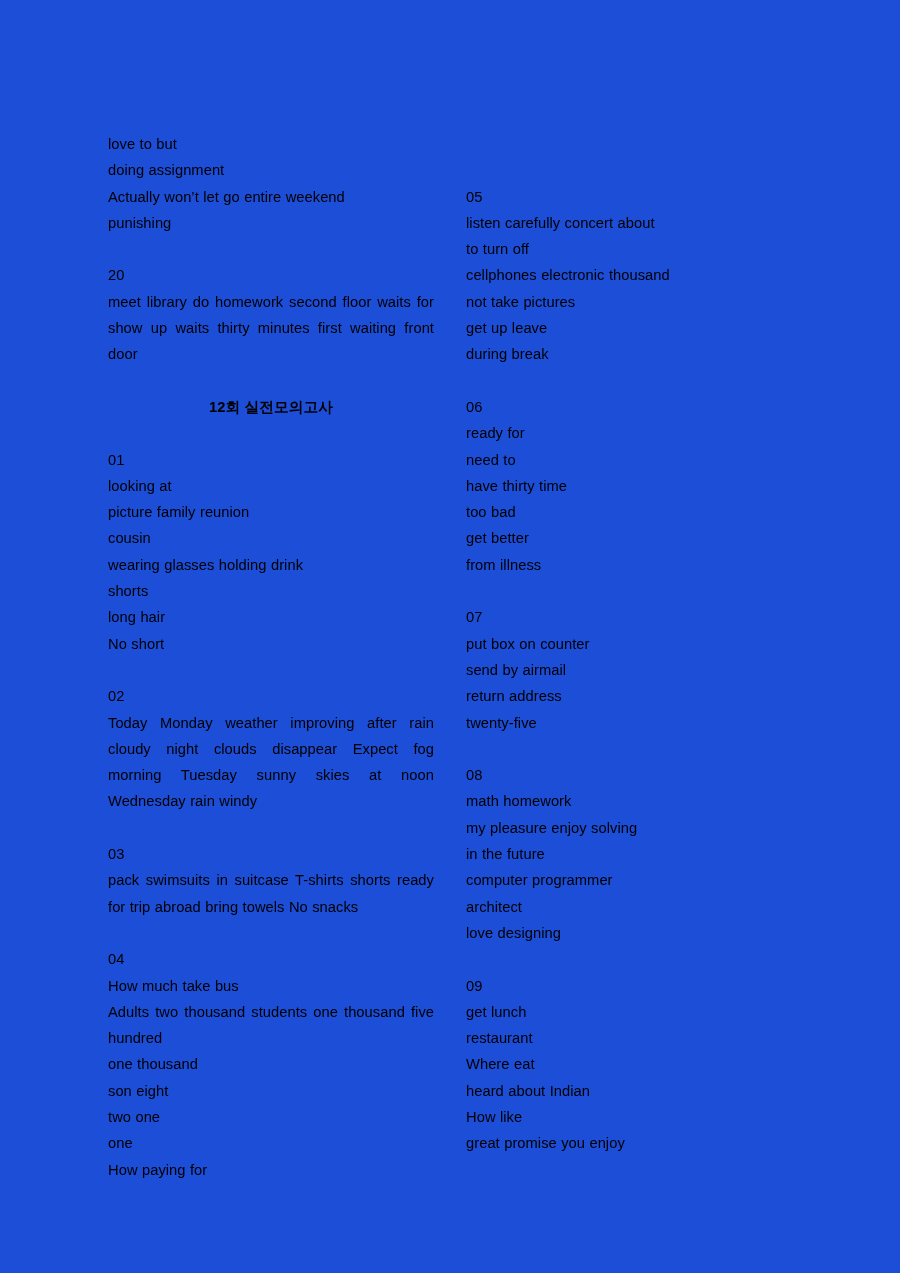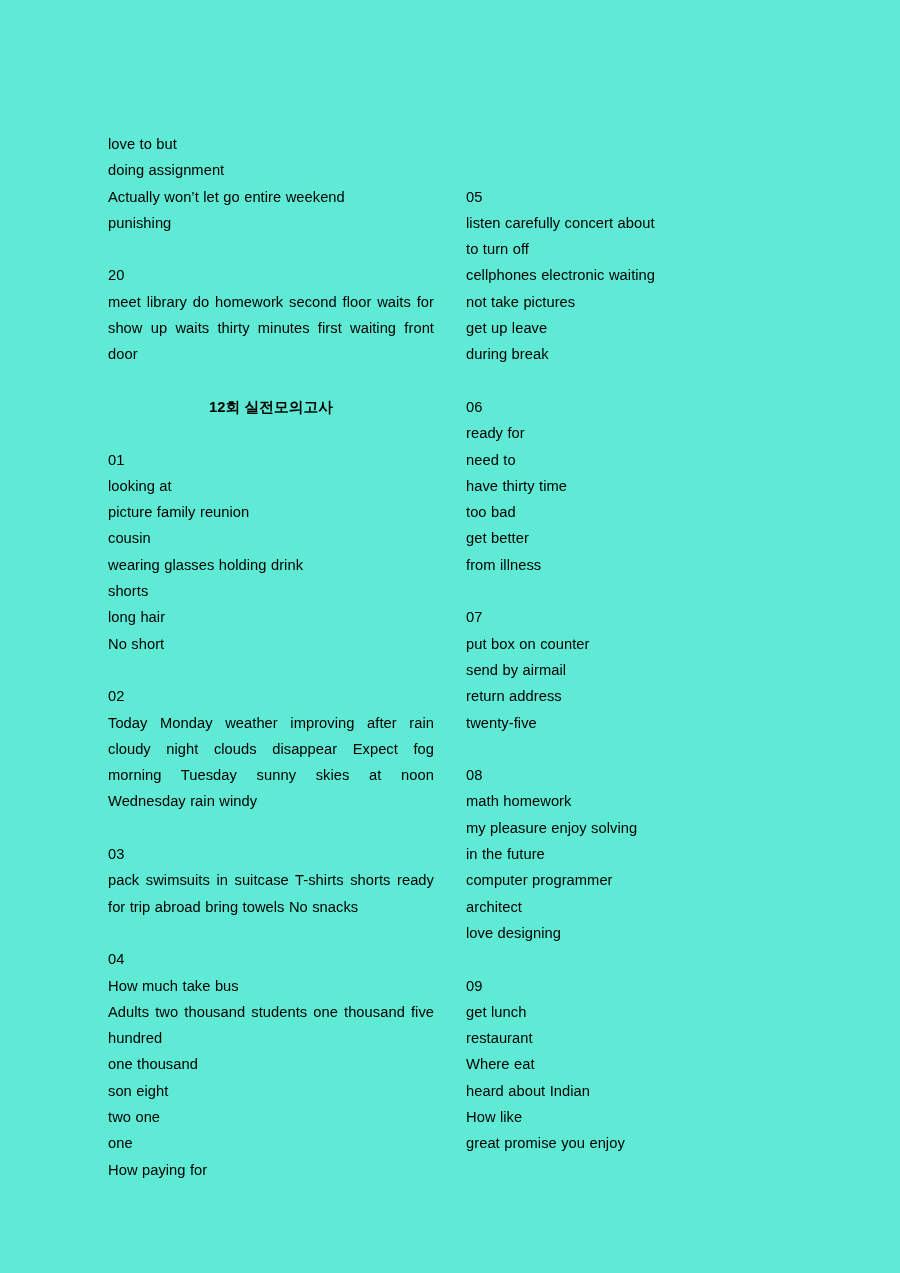--- a/index.html
+++ b/index.html
@@ -11,21 +11,21 @@
     width: 900px;
     height: 1273px;
     font-family: "Liberation Sans", "DejaVu Sans", sans-serif;
     color: #000000;
     -webkit-font-smoothing: antialiased;
   }
   .page {
     position: relative;
     width: 900px;
     height: 1273px;
-    background: #5eead4;
+    background: #1d4ed8;
     overflow: hidden;
     box-sizing: border-box;
   }
   .columns {
     position: absolute;
     top: 131px;
     left: 108px;
     width: 684px;
     display: flex;
     flex-direction: row;
@@ -112,21 +112,21 @@
         </div>
       </div>
       <div class="column">
         <div class="block">
           <div class="line blank"></div>
         </div>
         <div class="block">
           <div class="line">05</div>
           <div class="line">listen carefully concert about</div>
           <div class="line">to turn off</div>
-          <div class="line">cellphones electronic waiting</div>
+          <div class="line">cellphones electronic thousand</div>
           <div class="line">not take pictures</div>
           <div class="line">get up leave</div>
           <div class="line">during break</div>
         </div>
         <div class="block">
           <div class="line">06</div>
           <div class="line">ready for</div>
           <div class="line">need to</div>
           <div class="line">have thirty time</div>
           <div class="line">too bad</div>

